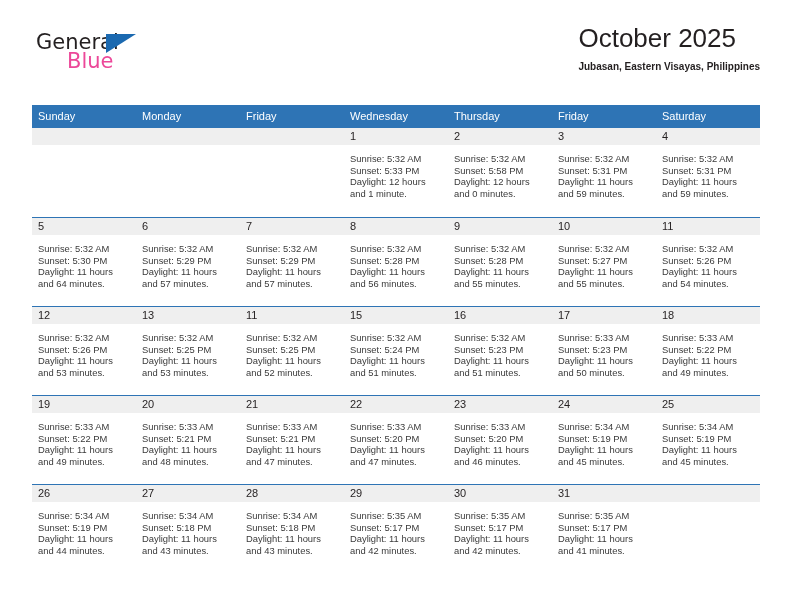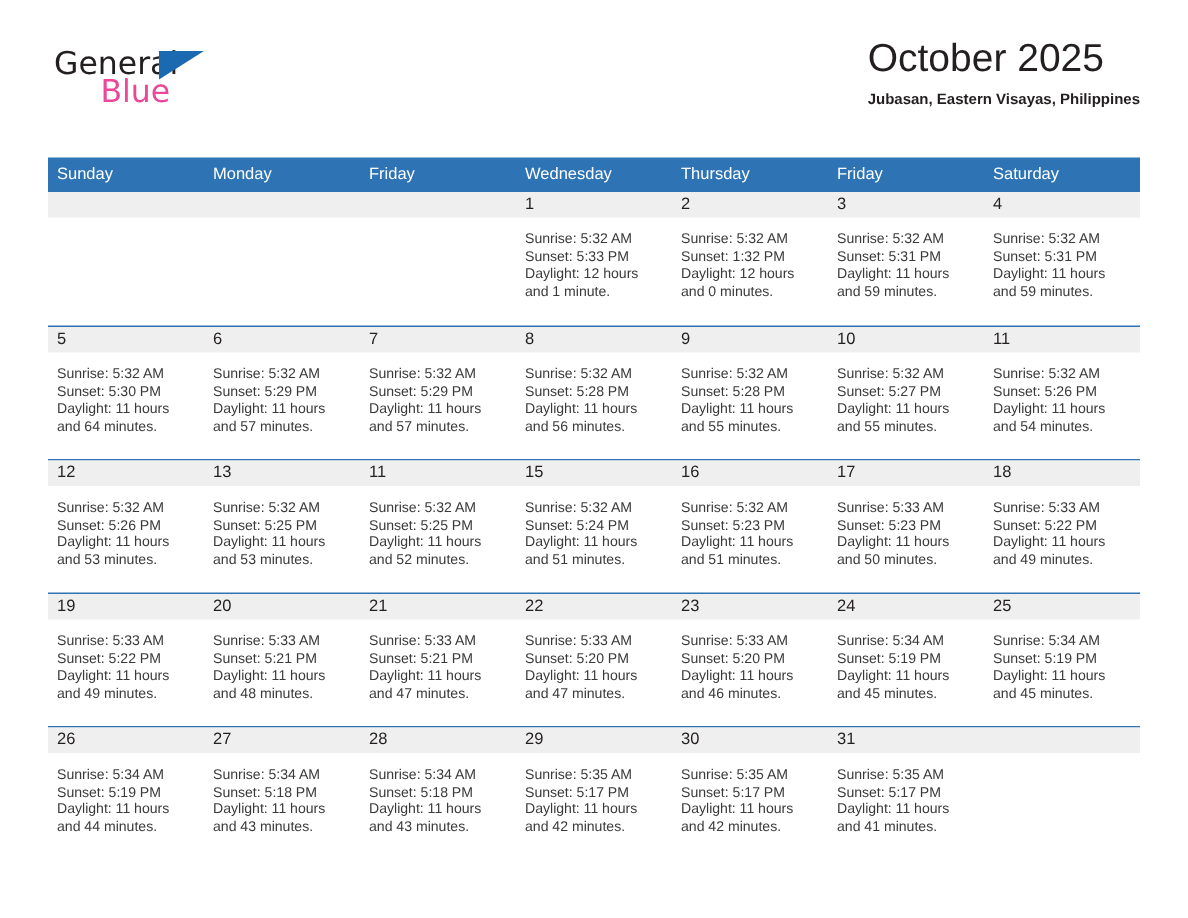--- a/index.html
+++ b/index.html
@@ -210,21 +210,21 @@
                 <div>Daylight: 12 hours</div>
                 <div>and 1 minute.</div>
               </div>
             </div>
           </td>
           <td>
             <div class="cell">
               <div class="daynum-strip">2</div>
               <div class="cell-body">
                 <div>Sunrise: 5:32 AM</div>
-                <div>Sunset: 1:32 PM</div>
+                <div>Sunset: 5:58 PM</div>
                 <div>Daylight: 12 hours</div>
                 <div>and 0 minutes.</div>
               </div>
             </div>
           </td>
           <td>
             <div class="cell">
               <div class="daynum-strip">3</div>
               <div class="cell-body">
                 <div>Sunrise: 5:32 AM</div>

